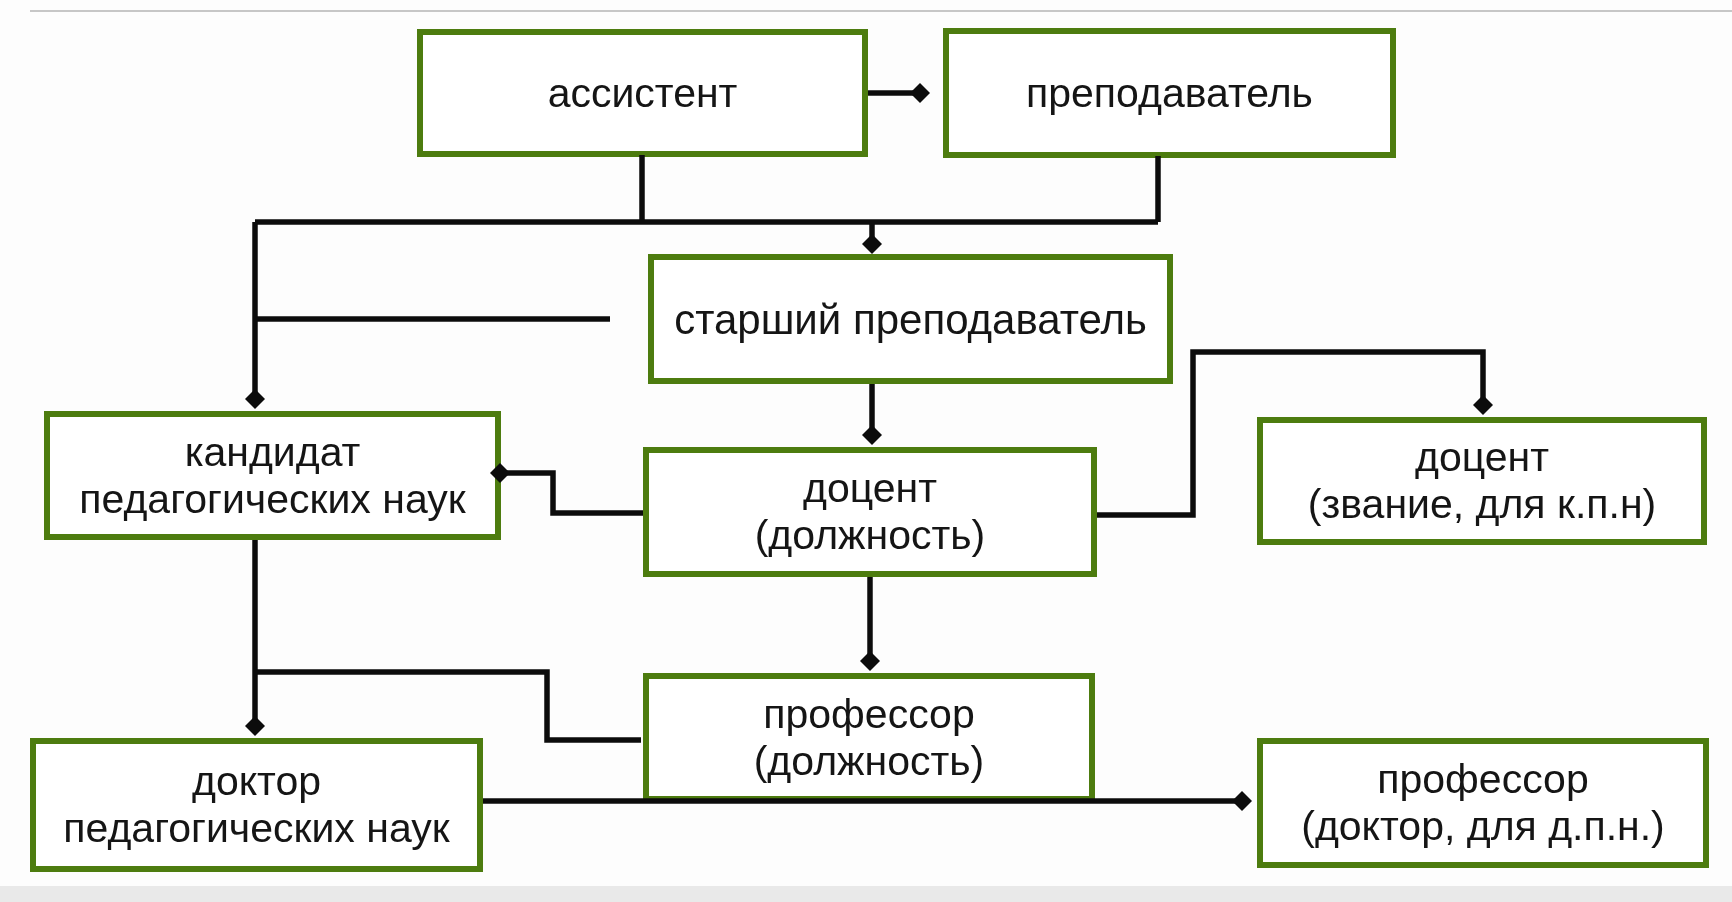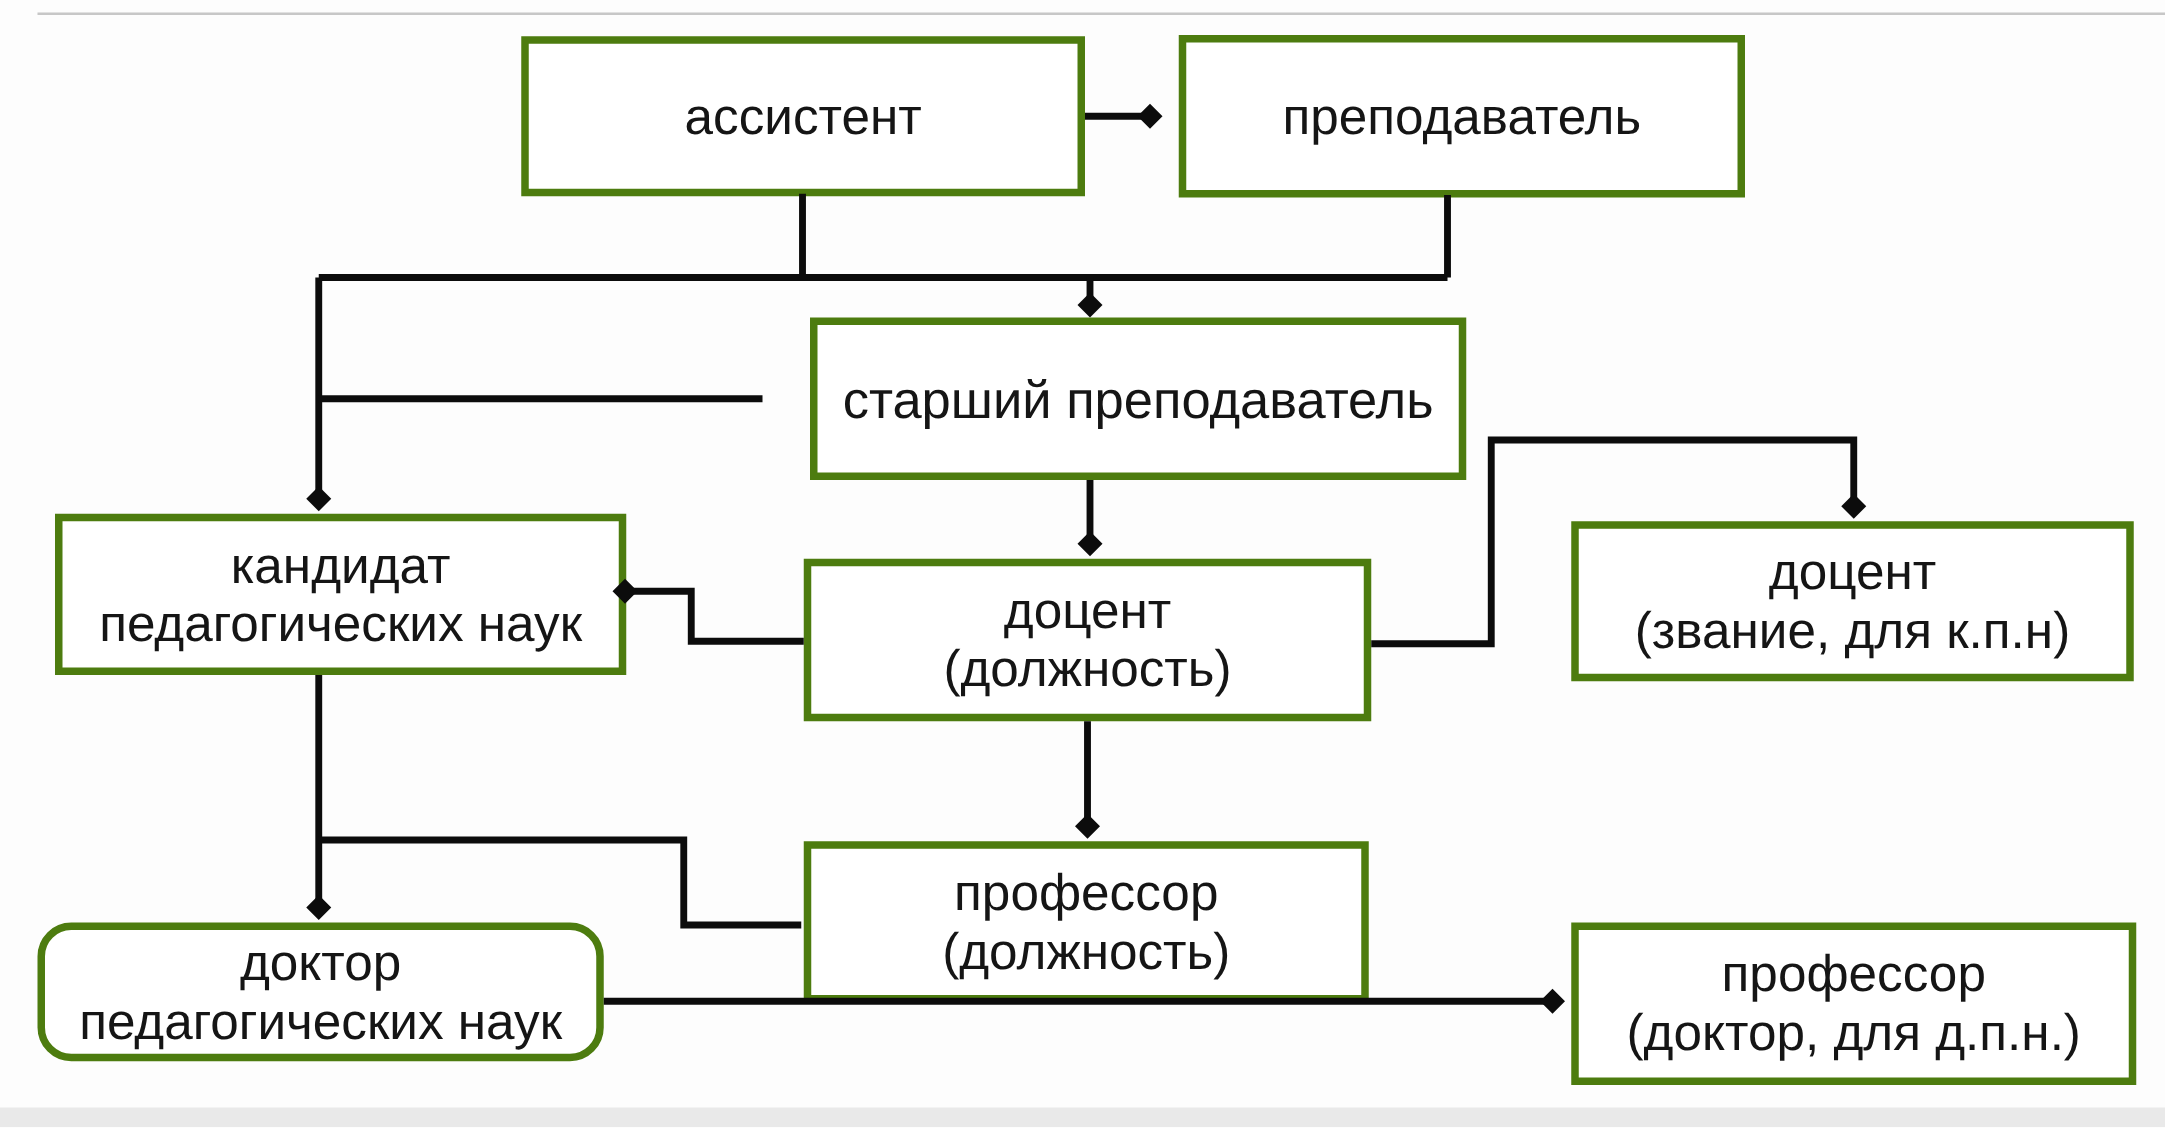--- a/index.html
+++ b/index.html
@@ -124,21 +124,21 @@
   <div class="node" style="left:1257px; top:417px; width:450px; height:128px;">
     <span class="l">доцент</span>
     <span class="l">(звание, для к.п.н)</span>
   </div>
 
   <div class="node" style="left:643px; top:673px; width:452px; height:129px;">
     <span class="l">профессор</span>
     <span class="l">(должность)</span>
   </div>
 
-  <div class="node" style="left:30px; top:738px; width:453px; height:111px;border-radius:27px;">
+  <div class="node" style="left:30px; top:738px; width:453px; height:134px;">
     <span class="l">доктор</span>
     <span class="l">педагогических наук</span>
   </div>
 
   <div class="node" style="left:1257px; top:738px; width:452px; height:130px;">
     <span class="l">профессор</span>
     <span class="l">(доктор, для д.п.н.)</span>
   </div>
 
 </div>

